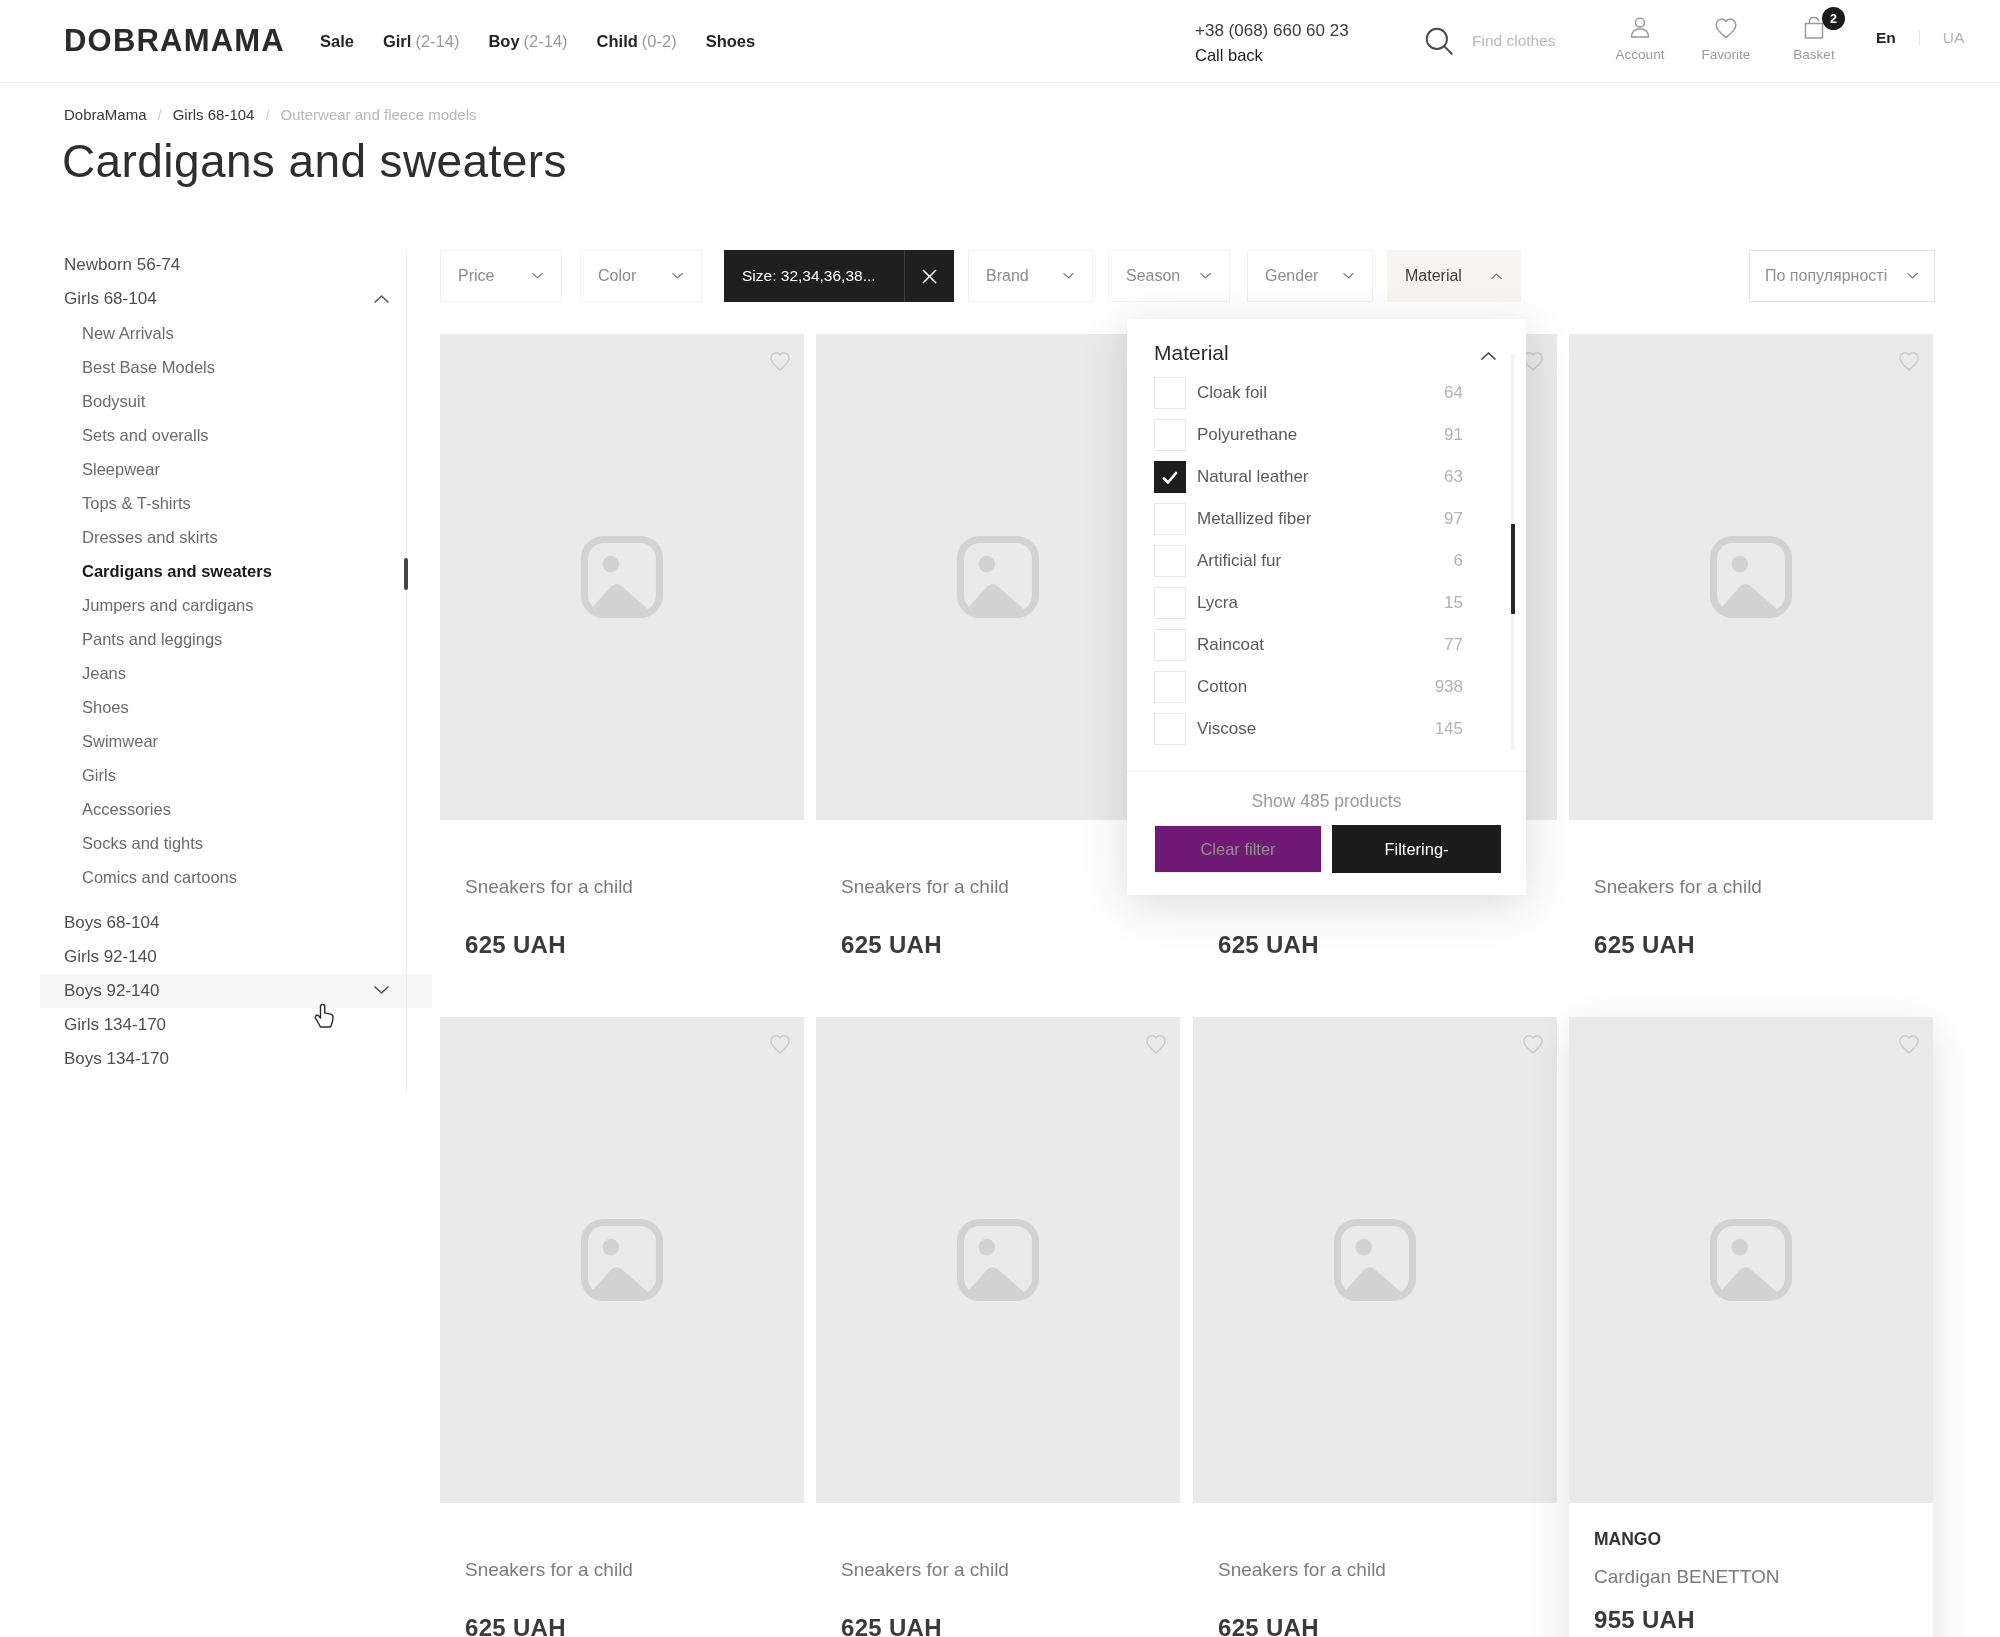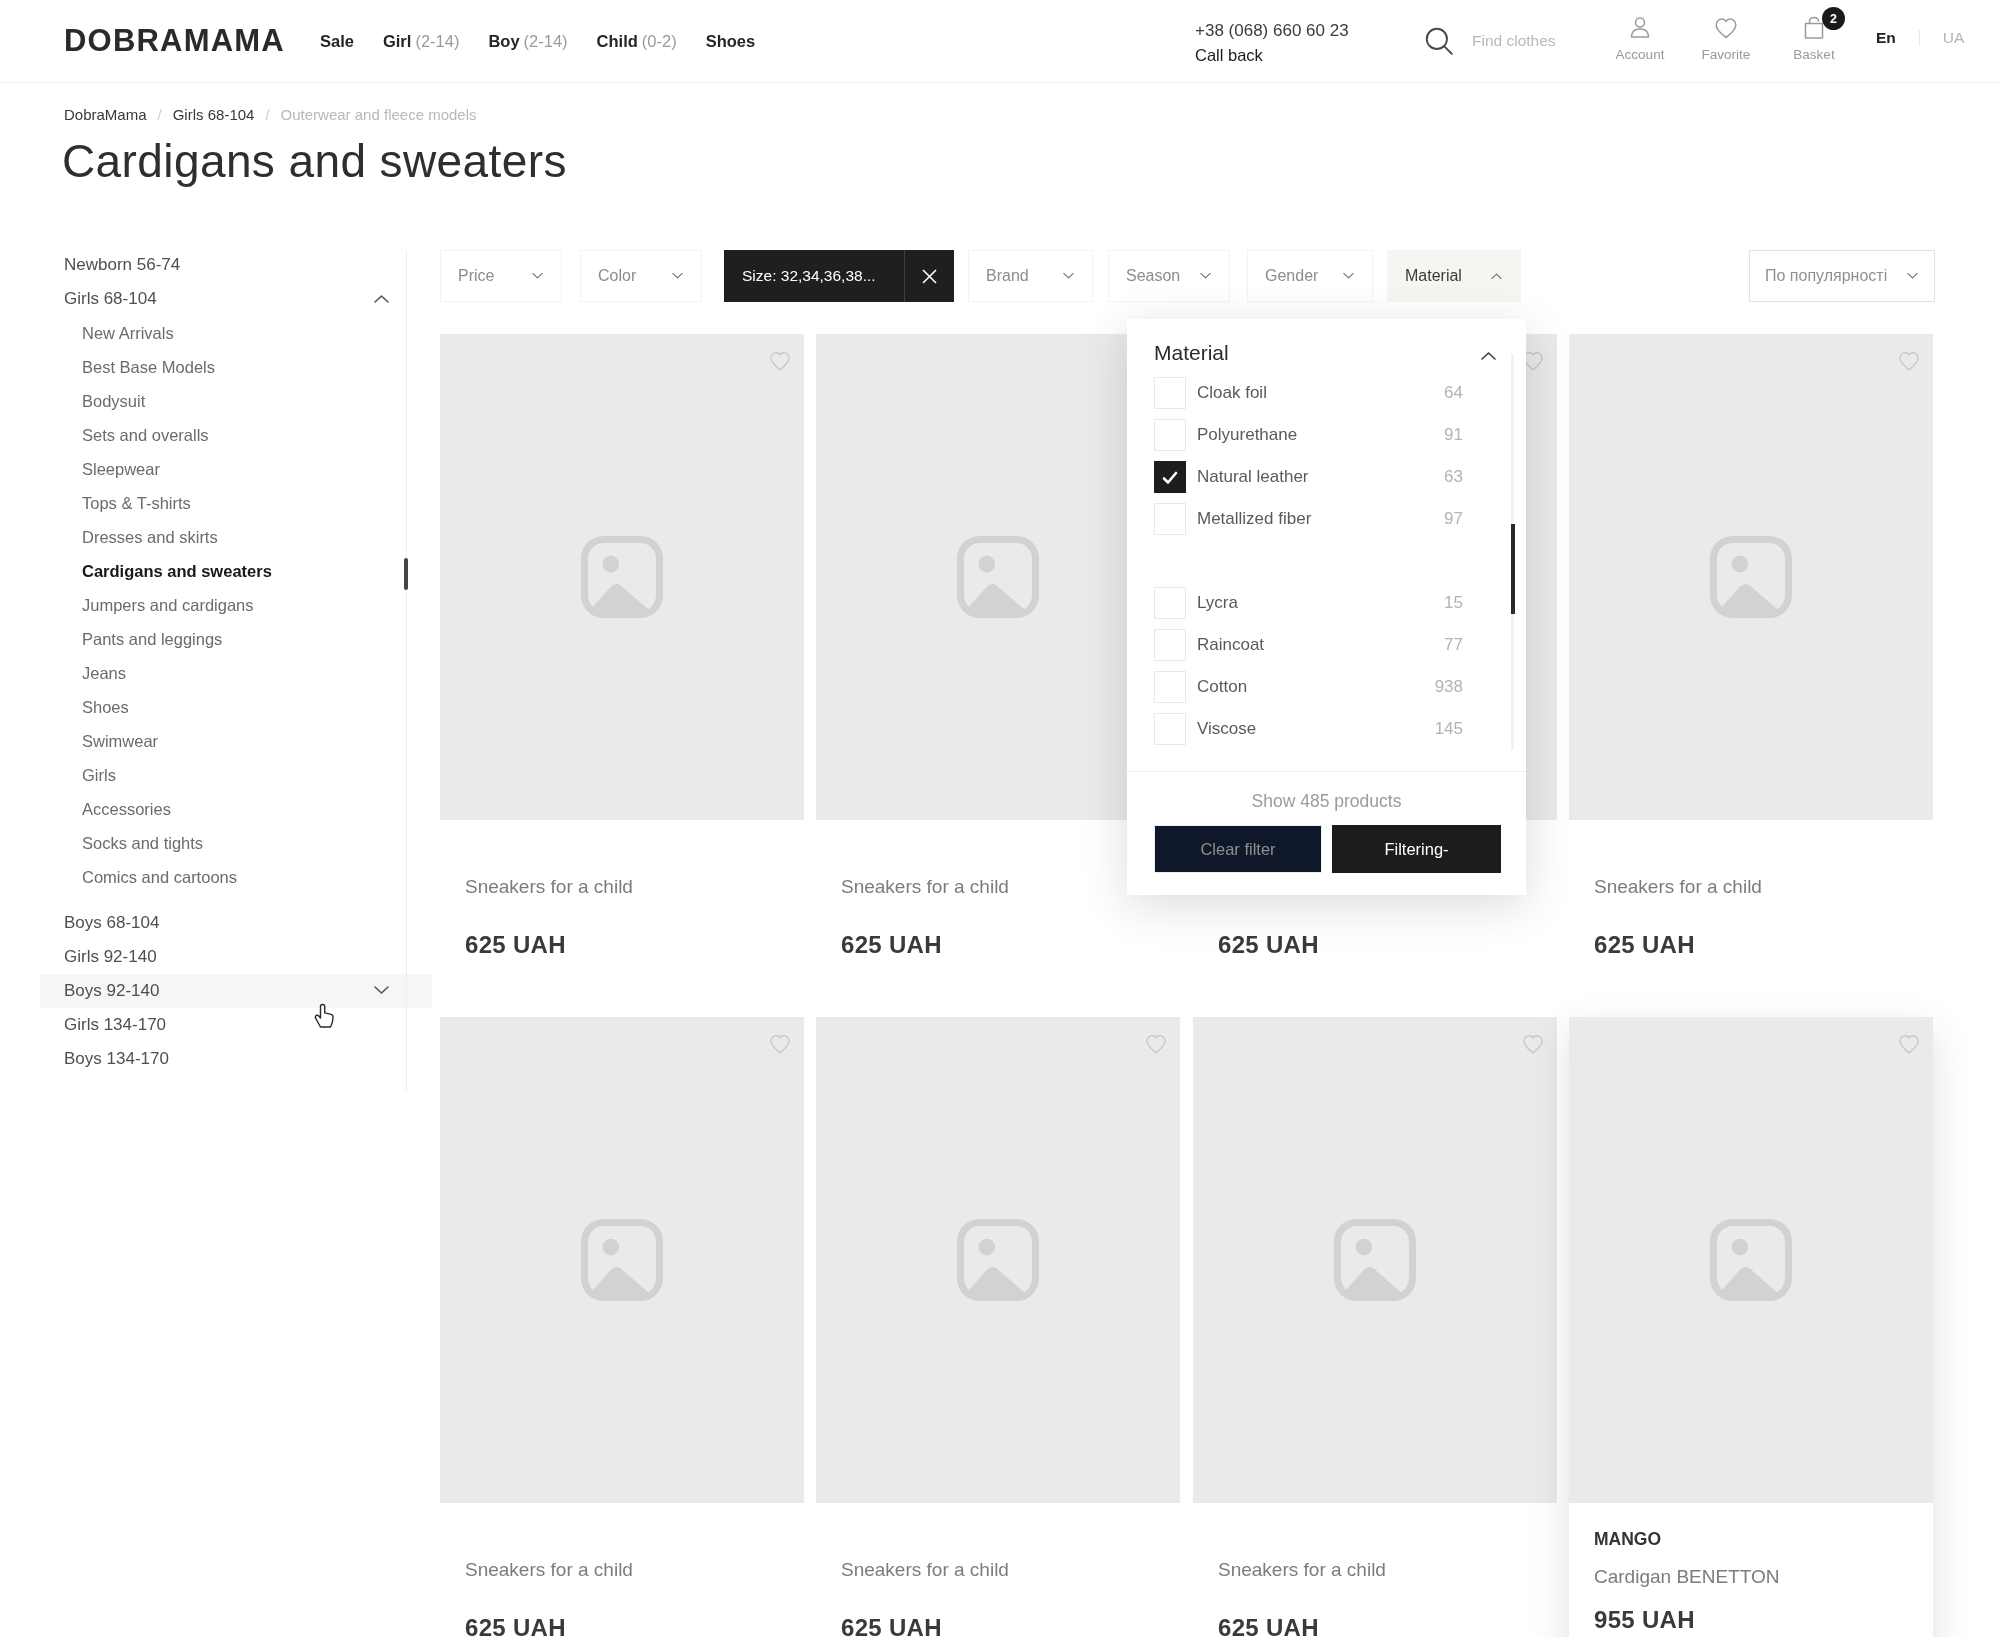--- a/index.html
+++ b/index.html
@@ -104,21 +104,21 @@
   .opt-row.checked .cbox { background:#1d1d1d; border-color:#1d1d1d; }
   .cbox svg { width:18px; height:15px; stroke:#fff; fill:none; stroke-width:2.6; display:none; }
   .opt-row.checked .cbox svg { display:block; }
   .opt-label { margin-left:11px; font-size:17px; color:#5a5a5a; }
   .opt-count { position:absolute; right:34px; font-size:17px; color:#b3b3b3; }
   .panel-track { position:absolute; left:384px; top:35px; width:3px; height:396px; background:#f2f2f2; }
   .panel-thumb { position:absolute; left:384px; top:205px; width:4px; height:90px; background:#2a2a2a; cursor:pointer; }
   .panel-divider { position:absolute; left:0; top:452px; width:399px; height:1px; background:#efefef; }
   .show-link { position:absolute; left:0; top:472px; width:399px; text-align:center;
                font-size:17.5px; color:#9b9b9b; cursor:pointer; }
-  .btn-clear { position:absolute; left:27px; top:506px; width:168px; height:48px; background:#0f172a;
+  .btn-clear { position:absolute; left:27px; top:506px; width:168px; height:48px; background:#701a75;
                border:1px solid #ededed; font-size:16.5px; color:#8f8f8f;
                font-family:"Liberation Sans", sans-serif; cursor:pointer; }
   .btn-apply { position:absolute; left:205px; top:506px; width:169px; height:48px; background:#1c1c1c;
                border:none; font-size:16.5px; color:#fff;
                font-family:"Liberation Sans", sans-serif; cursor:pointer; }
 
   .cursor-hand { position:absolute; left:310px; top:995px; width:32px; height:40px; z-index:30; pointer-events:none; }
 </style>
 </head>
 <body>
@@ -488,20 +488,25 @@
           </svg>
         </span>
       <span class="opt-label">Natural leather</span>
       <span class="opt-count">63</span>
     </div>
     <div class="opt-row" style="top:179px">
       <span class="cbox"></span>
       <span class="opt-label">Metallized fiber</span>
       <span class="opt-count">97</span>
     </div>
+    <div class="opt-row" style="top:221px">
+      <span class="cbox"></span>
+      <span class="opt-label">Artificial fur</span>
+      <span class="opt-count">6</span>
+    </div>
     <div class="opt-row" style="top:263px">
       <span class="cbox"></span>
       <span class="opt-label">Lycra</span>
       <span class="opt-count">15</span>
     </div>
     <div class="opt-row" style="top:305px">
       <span class="cbox"></span>
       <span class="opt-label">Raincoat</span>
       <span class="opt-count">77</span>
     </div>

